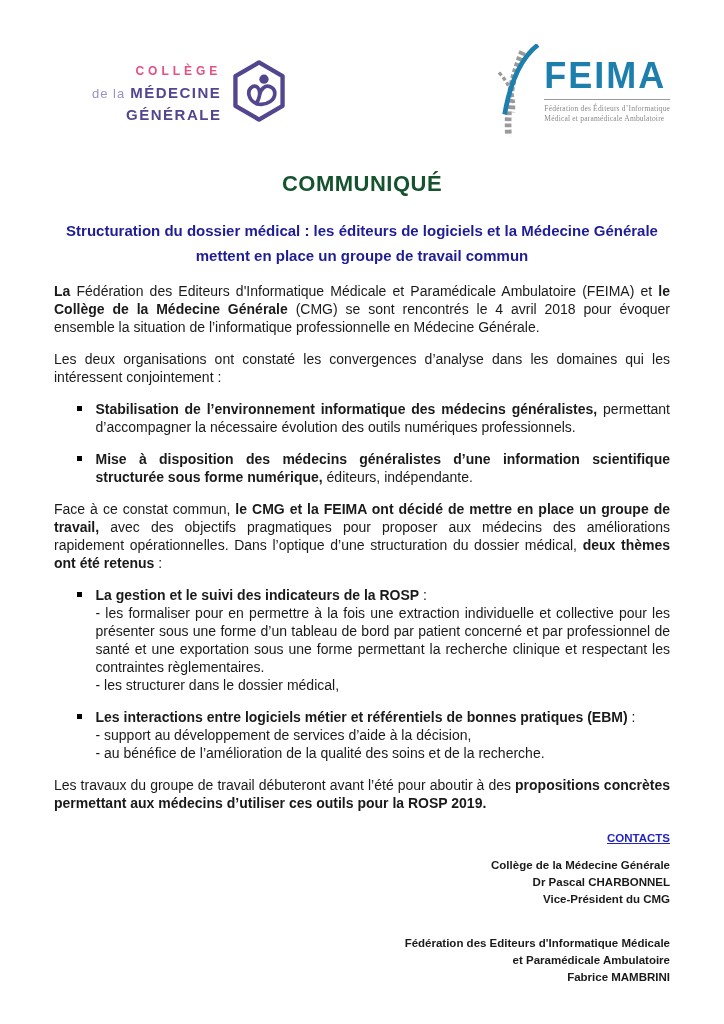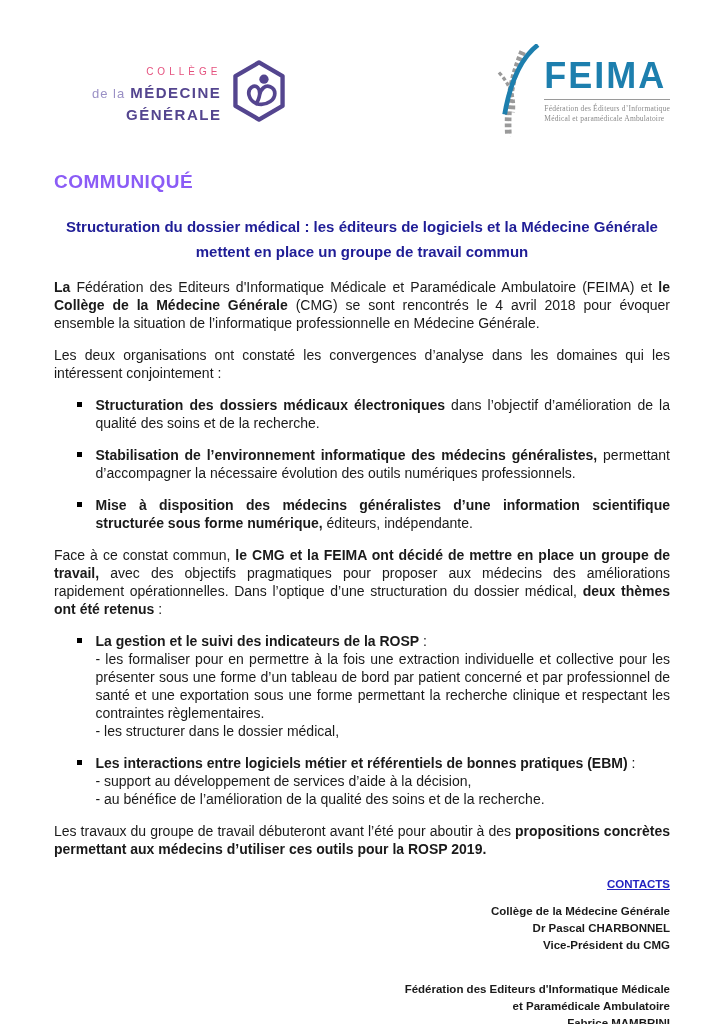--- a/index.html
+++ b/index.html
@@ -7,31 +7,31 @@
   .page {
     width:724px; height:1024px; background:#ffffff;
     font-family:"Liberation Sans", sans-serif;
     color:#1a1a1a; padding:0 54px; position:relative; overflow:hidden;
   }
 
   
   .header { display:flex; justify-content:space-between; align-items:flex-start; padding-top:44px; }
   .cmg-logo { display:flex; align-items:center; gap:7px; margin-left:38px; margin-top:14px; }
   .cmg-text { text-align:right; line-height:21px; white-space:nowrap; }
-  .cmg-college { color:#e5517e; font-size:10px; letter-spacing:4px; font-weight:400; }
+  .cmg-college { color:#e5517e; font-size:12px; letter-spacing:4px; font-weight:700; }
   .cmg-dela { color:#9a90c5; font-size:13px; font-weight:400; margin-right:5px; letter-spacing:1px; }
   .cmg-strong { color:#54458f; font-size:15px; font-weight:700; letter-spacing:1.5px; }
   .feima-logo { display:flex; gap:3px; align-items:flex-start; }
   .feima-text { display:flex; flex-direction:column; padding-top:14px; }
   .feima-name { color:#1d7fae; font-size:36px; font-weight:700; letter-spacing:2px; line-height:36px; }
   .feima-rule { border-top:1.5px solid #9a9a9a; margin:5px 0 4px; }
   .feima-tagline { color:#8a8a8a; font-size:7.5px; line-height:9.5px; letter-spacing:0.2px;font-family:Liberation Serif, serif; }
 
   
-  .title { font-size:19px; font-weight:700; margin-top:28px; letter-spacing:0.5px; color:#8b5cf6; }
+  .title { text-align:center; font-size:22px; font-weight:700; margin-top:28px; letter-spacing:0.5px; color:#14532d; }
   .subtitle { text-align:center; color:#1f1d96; font-weight:700; font-size:15px; line-height:25px; margin:21px auto 0; max-width:600px; }
 
   
   .body-text { font-size:14px; line-height:18px; text-align:justify; }
   .para { margin-top:14px; }
   .bullet { display:flex; margin-top:14px; }
   .bullet-marker { width:4.5px; height:4.5px; background:#000; margin:6px 0 0 23px; flex:none; }
   .bullet-body { flex:1; margin-left:14px; text-align:justify; }
   b { font-weight:700; }
 
@@ -84,24 +84,20 @@
   <div class="subtitle">Structuration du dossier médical : les éditeurs de logiciels et la Médecine Générale mettent en place un groupe de travail commun</div>
 
   <div class="body-text">
 
     <p class="para"><b>La </b><span>Fédération des Editeurs d'Informatique Médicale et Paramédicale Ambulatoire (FEIMA) et </span><b>le Collège de la Médecine Générale</b><span> (CMG) se sont rencontrés le 4 avril 2018 pour évoquer ensemble la situation de l’informatique professionnelle en Médecine Générale.</span></p>
     <p class="para"><span>Les deux organisations ont constaté les convergences d’analyse dans les domaines qui les intéressent conjointement :</span></p>
 
     <div>
       <div class="bullet">
         <span class="bullet-marker"></span>
-        <div class="bullet-body"><b>Structuration des dossiers médicaux électroniques</b><span> dans l’objectif d’amélioration de la qualité des soins et de la recherche.</span></div>
-      </div>
-      <div class="bullet">
-        <span class="bullet-marker"></span>
         <div class="bullet-body"><b>Stabilisation de l’environnement informatique des médecins généralistes,</b><span> permettant d’accompagner la nécessaire évolution des outils numériques professionnels.</span></div>
       </div>
       <div class="bullet">
         <span class="bullet-marker"></span>
         <div class="bullet-body"><b>Mise à disposition des médecins généralistes d’une information scientifique structurée sous forme numérique,</b><span> éditeurs, indépendante.</span></div>
       </div>
     </div>
 
     <p class="para"><span>Face à ce constat commun, </span><b>le CMG et la FEIMA ont décidé de mettre en place un groupe de travail,</b><span> avec des objectifs pragmatiques pour proposer aux médecins des améliorations rapidement opérationnelles. Dans l’optique d’une structuration du dossier médical, </span><b>deux thèmes ont été retenus</b><span> :</span></p>
 

